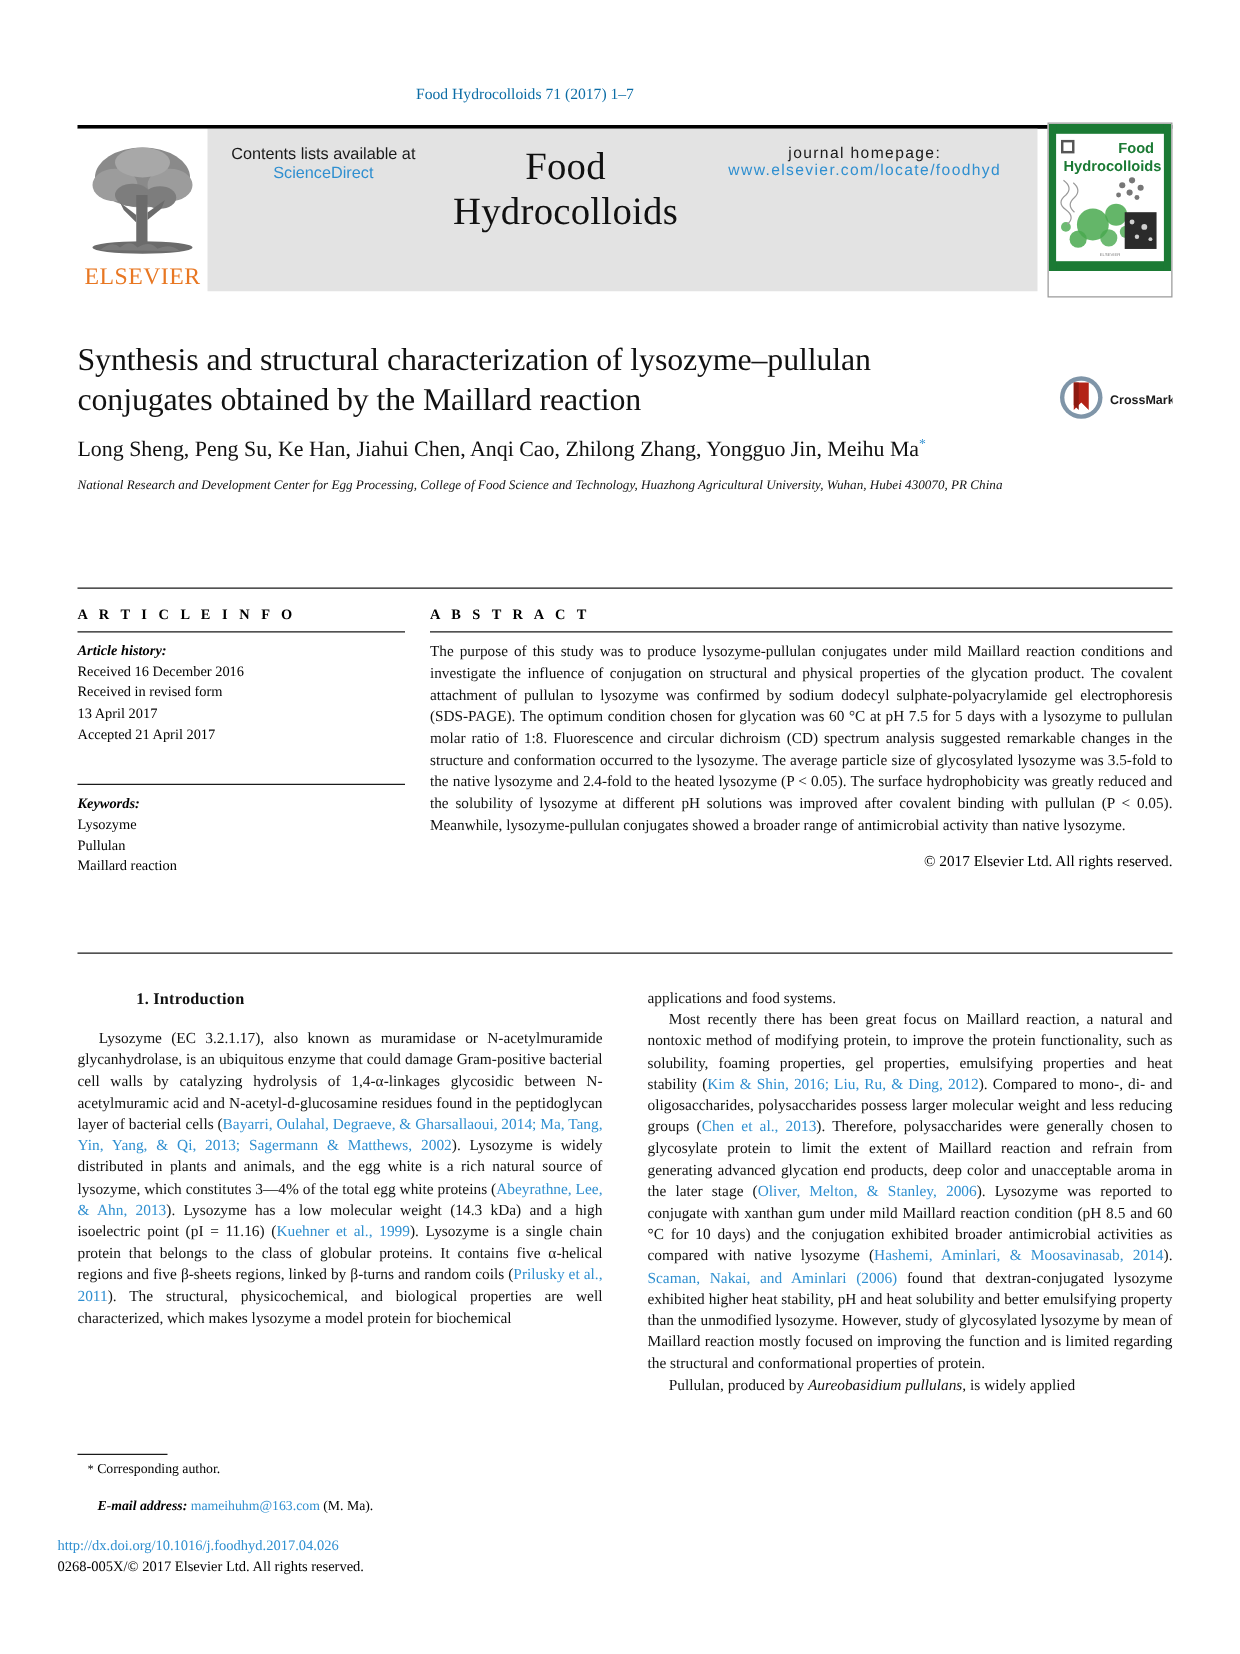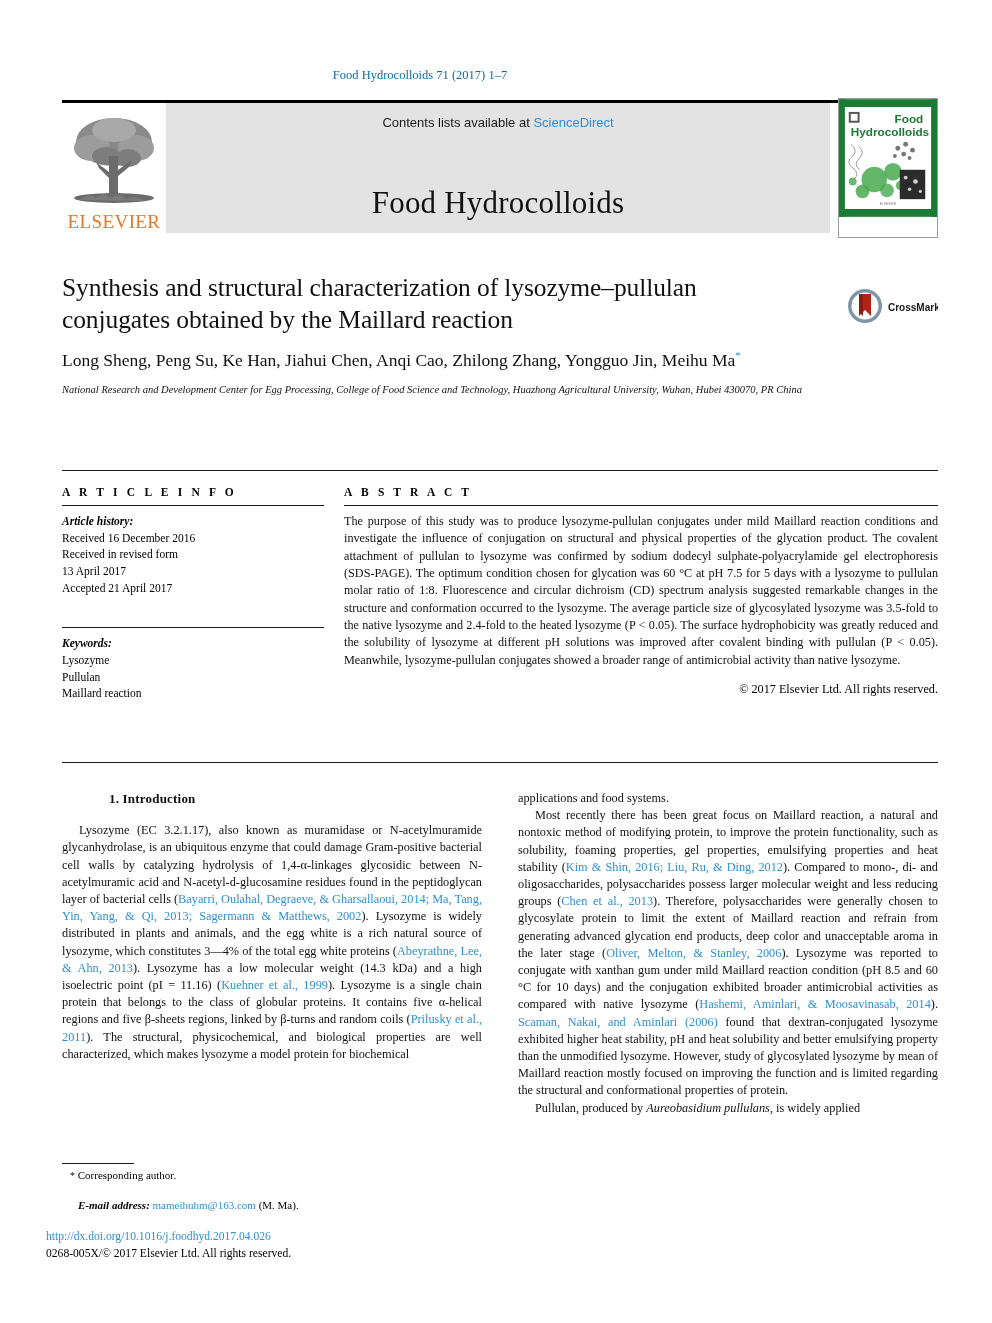--- a/index.html
+++ b/index.html
@@ -68,21 +68,21 @@
     font-size: 19px;
     letter-spacing: 0.4px;
     line-height: 1;
   }
   .masthead-center {
     flex: 1 1 auto;
     background: #e3e3e3;
     position: relative;
     text-align: center;
     display: flex;
-    flex-direction: column;
+    flex-direction: row;
     justify-content: space-between;
     padding: 12px 0 12px 0;
     box-sizing: border-box;
   }
   .contents-line {
     font-size: 13px;
     font-family: "Liberation Sans", sans-serif;
     color: #1a1a1a;
   }
   .contents-line .sd {
@@ -146,21 +146,21 @@
     margin-top: 11px;
     font-size: 10.5px;
     font-style: italic;
     line-height: 1.42;
     width: 790px;
     color: #111;
   }
   .crossmark {
     position: absolute;
     right: 0;
-    top: 14px;
+    top: 26px;
     width: 92px;
     height: 42px;
   }
   
   .rule-thin {
     position: absolute;
     left: 62px;
     width: 876px;
     border-top: 1px solid #1a1a1a;
   }
@@ -300,20 +300,23 @@
           </g>
         </svg>
         <div class="elsevier-word">ELSEVIER</div>
       </div>
 
       <div class="masthead-center">
         <div class="contents-line">
           <span>Contents lists available at </span><span class="sd">ScienceDirect</span>
         </div>
         <div class="journal-name">Food Hydrocolloids</div>
+        <div class="homepage-line">
+          <span>journal homepage: </span><span class="url">www.elsevier.com/locate/foodhyd</span>
+        </div>
       </div>
 
       <div class="cover-thumb">
         <svg viewBox="0 0 100 120" width="98" height="118">
           <rect x="0" y="0" width="100" height="120" fill="#ffffff"></rect>
           <rect x="0" y="0" width="100" height="8" fill="#1b7a34"></rect>
           <rect x="0" y="112" width="100" height="8" fill="#1b7a34"></rect>
           <rect x="0" y="0" width="6" height="120" fill="#1b7a34"></rect>
           <rect x="94" y="0" width="6" height="120" fill="#1b7a34"></rect>
           <rect x="10" y="13" width="11" height="11" fill="#555"></rect>

